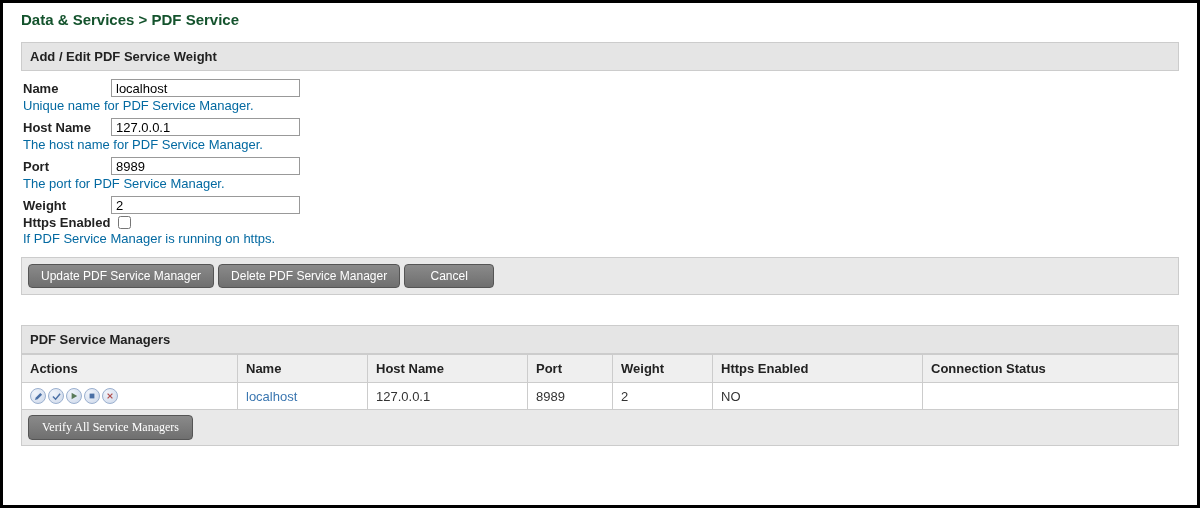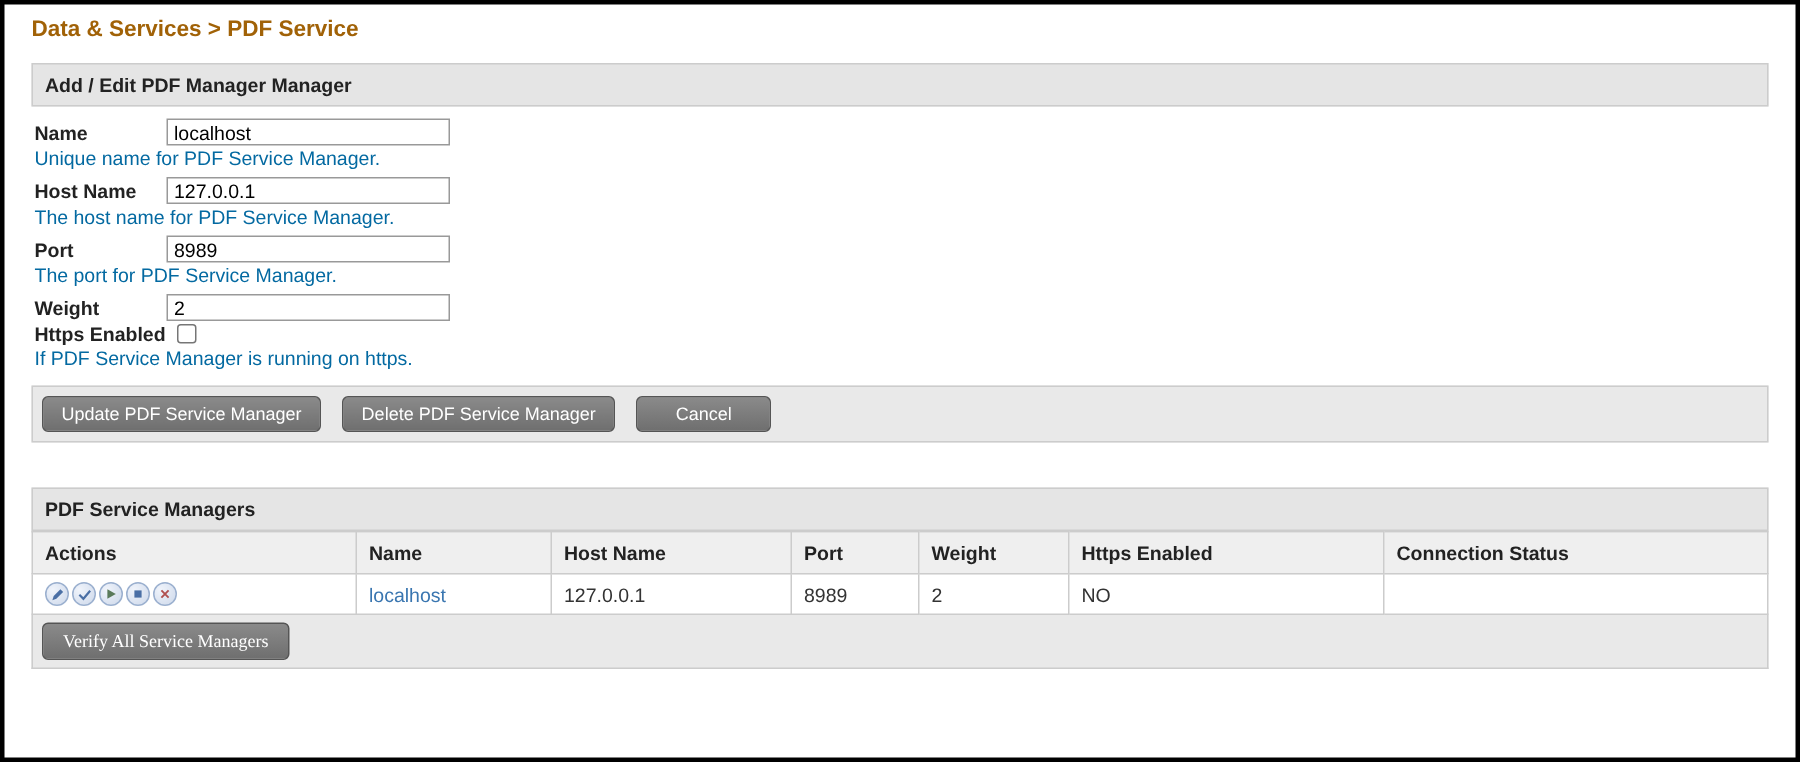--- a/index.html
+++ b/index.html
@@ -14,21 +14,21 @@
     .outer-frame {
       border: 3px solid #000;
       width: 1200px;
       height: 508px;
       padding: 6px 18px 10px 18px;
       overflow: hidden;
     }
     .breadcrumb {
       font-size: 15px;
       font-weight: bold;
-      color: #a16207;
+      color: #14532d;
       margin-bottom: 14px;
       margin-top: 2px;
     }
     .description {
       font-size: 13px;
       color: #333;
       margin-bottom: 20px;
     }
     .section-header {
       background: #e5e5e5;
@@ -75,21 +75,21 @@
       font-weight: bold;
       font-size: 13px;
       margin-right: 8px;
       color: #222;
     }
     .button-bar {
       background: #e9e9e9;
       border: 1px solid #ccc;
       padding: 6px 6px;
       display: flex;
-      gap: 14px;
+      gap: 4px;
     }
     .btn {
       background: linear-gradient(#8a8a8a, #6f6f6f);
       color: #fff;
       border: 1px solid #555;
       border-radius: 4px;
       padding: 4px 12px;
       font-size: 12px;
       cursor: pointer;
       min-width: 90px;
@@ -155,21 +155,21 @@
     }
   </style>
 </head>
 <body>
 
 <div class="outer-frame">
 
   <div class="breadcrumb">Data &amp; Services &gt; PDF Service</div>
 
 
-  <div class="section-header">Add / Edit PDF Manager Manager</div>
+  <div class="section-header">Add / Edit PDF Service Weight</div>
 
   <div class="form-area">
 
     <div class="form-row">
       <div class="form-label">Name</div>
       <input class="form-input" type="text" value="localhost" style="">
     </div>
     <div class="form-help">Unique name for PDF Service Manager.</div>
 
     <div class="form-row">

